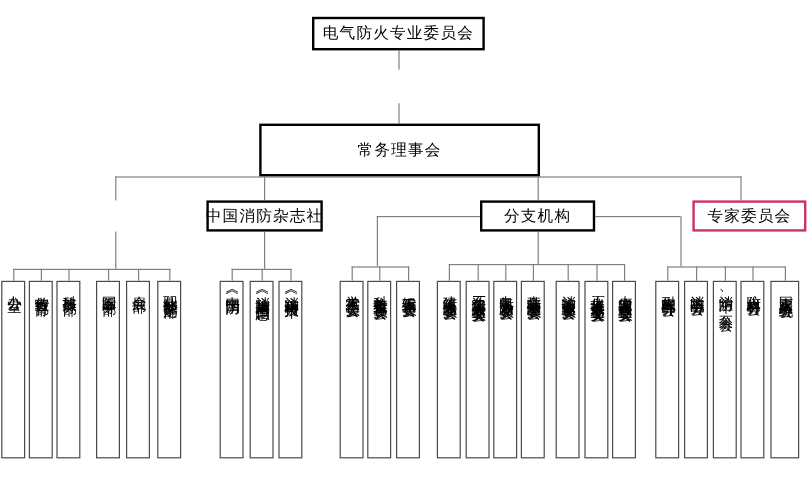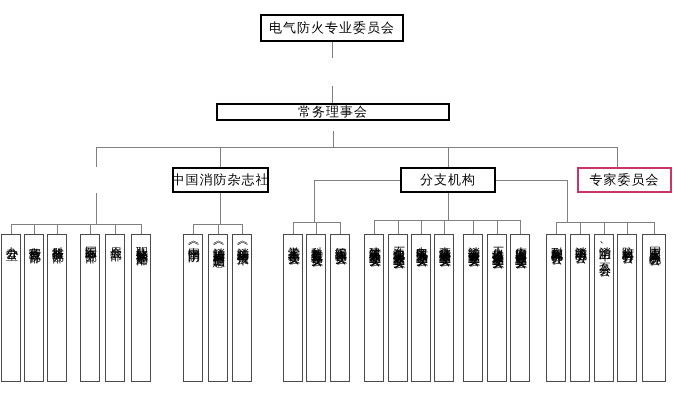--- a/index.html
+++ b/index.html
@@ -72,21 +72,21 @@
   <div class="ln" style="left:496px;top:180px;width:71px;height:1px"></div>
   <div class="ln" style="left:567px;top:180px;width:1px;height:42px"></div>
   <div class="ln" style="left:556px;top:222px;width:99px;height:1px"></div>
   <div class="ln" style="left:556px;top:222px;width:1px;height:12px"></div>
   <div class="ln" style="left:580px;top:222px;width:1px;height:12px"></div>
   <div class="ln" style="left:604px;top:222px;width:1px;height:12px"></div>
   <div class="ln" style="left:627px;top:222px;width:1px;height:12px"></div>
   <div class="ln" style="left:654px;top:222px;width:1px;height:12px"></div>
 
   <div class="hb" style="left:260px;top:14px;width:144px;height:28px">电气防火专业委员会</div>
-  <div class="hb" style="left:216px;top:103px;width:234px;height:18px">常务理事会</div>
+  <div class="hb" style="left:216px;top:103px;width:234px;height:44px">常务理事会</div>
 
   <div class="hb" style="left:172px;top:167px;width:97px;height:26px">中国消防杂志社</div>
   <div class="hb" style="left:400px;top:167px;width:96px;height:26px">分支机构</div>
   <div class="hb hl" style="left:577px;top:167px;width:95px;height:26px">专家委员会</div>
 
   <div class="vb" style="left:1px">办公室</div>
   <div class="vb" style="left:24px">宣传教育部</div>
   <div class="vb" style="left:47px">科技服务部</div>
   <div class="vb" style="left:80px">国际事务部</div>
   <div class="vb" style="left:105px">会展部</div>

